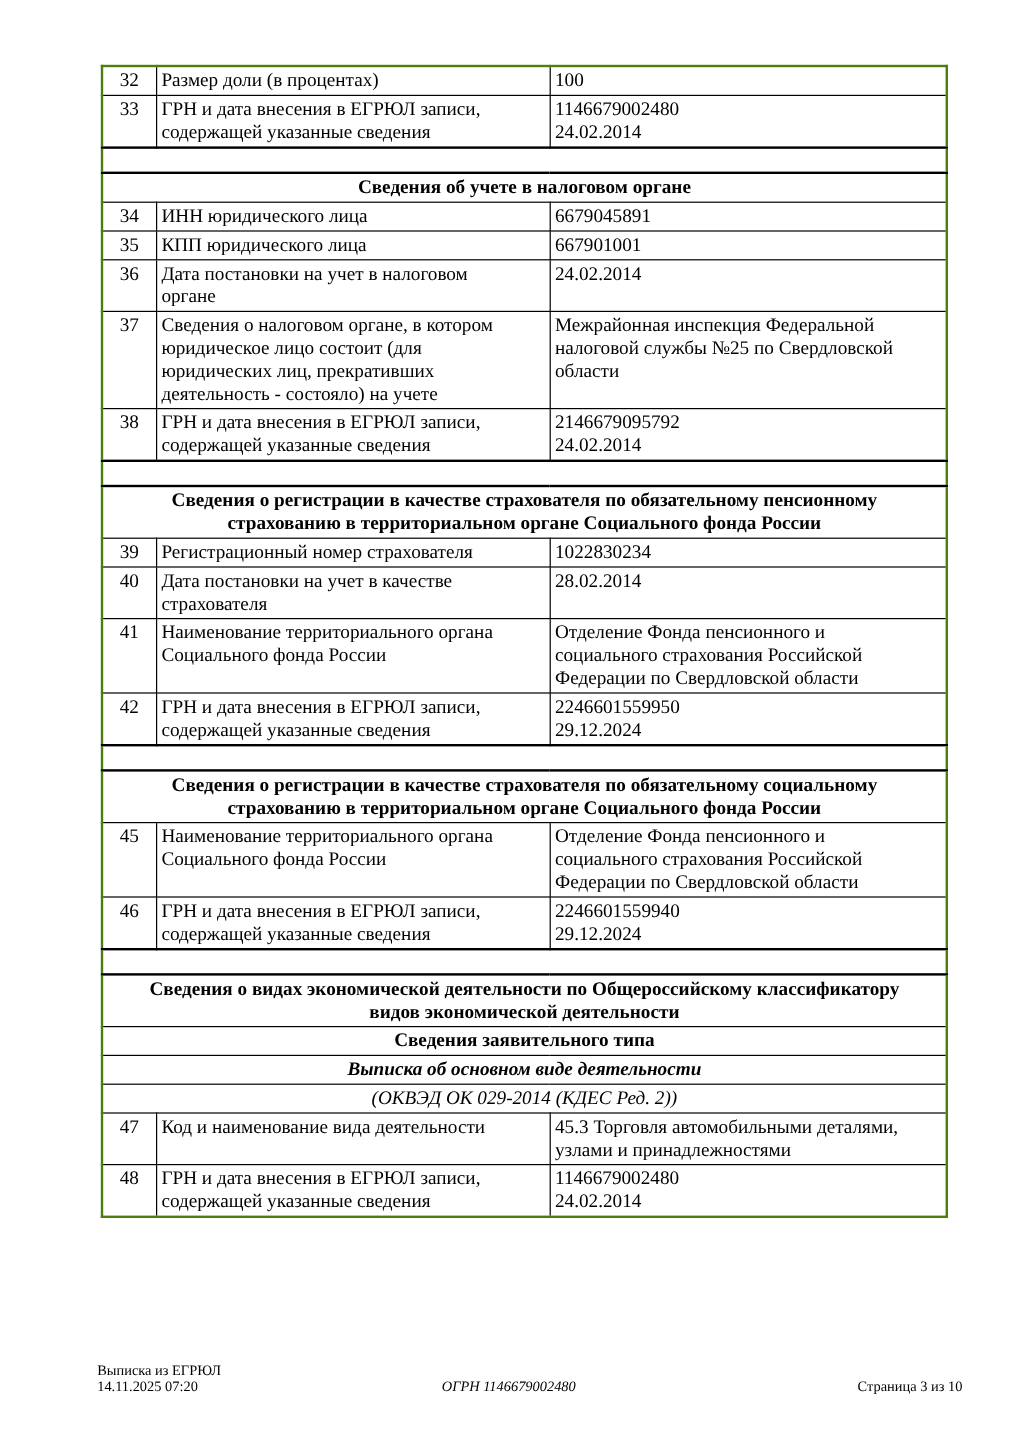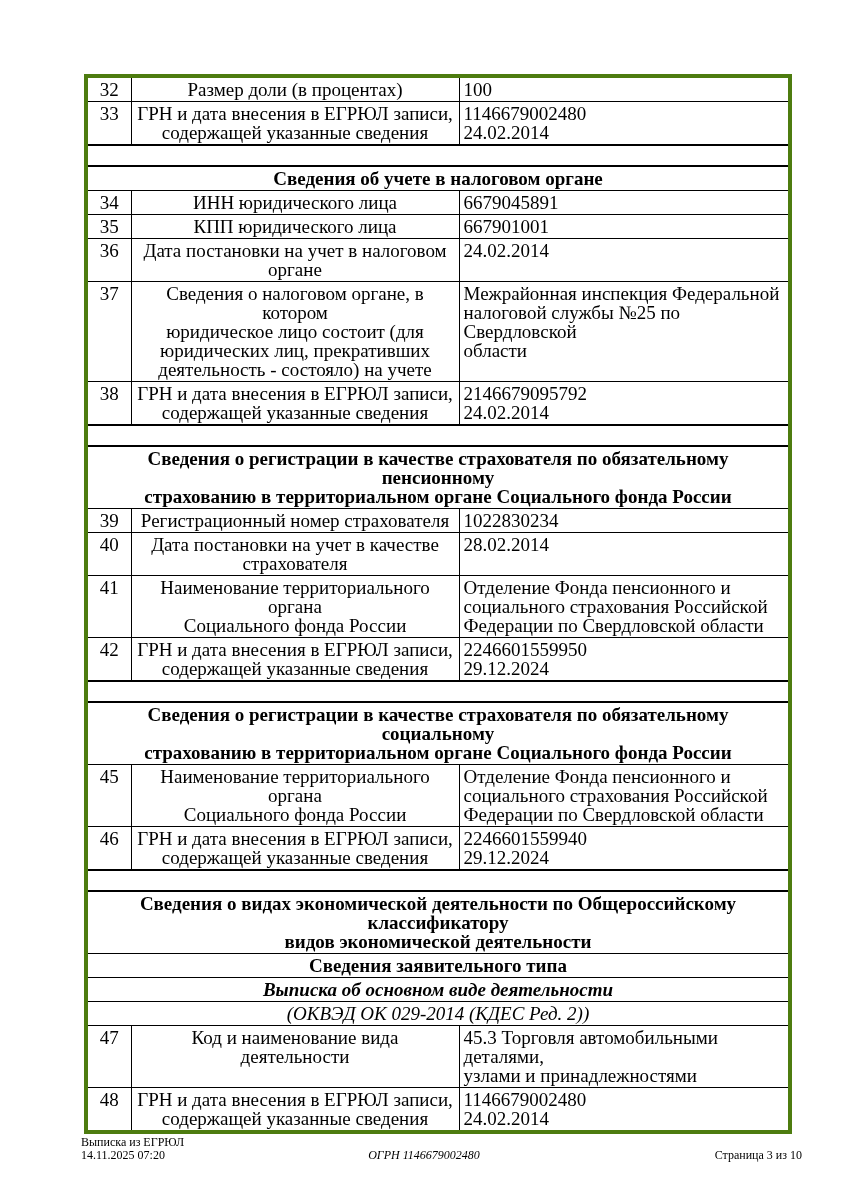--- a/index.html
+++ b/index.html
@@ -9,37 +9,37 @@
     width: 848px;
     height: 1200px;
     background: #ffffff;
     font-family: "Liberation Serif", "DejaVu Serif", serif;
     color: #000000;
     overflow: hidden;
   }
   table.egrul {
     position: absolute;
     left: 84px;
-    top: 74px;
+    top: 54px;
     width: 704px;
     border-collapse: collapse;
     table-layout: fixed;
-    border: 4px solid #4d7c0f;
-    font-size: 19px;
+    border: 2px solid #4d7c0f;
+    font-size: 16px;
     line-height: 19px;
   }
   table.egrul td {
     border: 1px solid #000000;
     vertical-align: top;
     padding: 2px 4px;
     white-space: pre-line;
     overflow: hidden;
   }
   td.num { text-align: center; }
-  td.lbl { text-align: center; }
+  td.lbl { text-align: left; }
   td.val { text-align: left; margin-left: 20px; }
   tr.spacer td {
     border-top: 2px solid #000000;
     border-bottom: 2px solid #000000;
     height: 21px;
     padding: 0;
   }
   tr.sect td {
     text-align: center;
     font-weight: bold;

